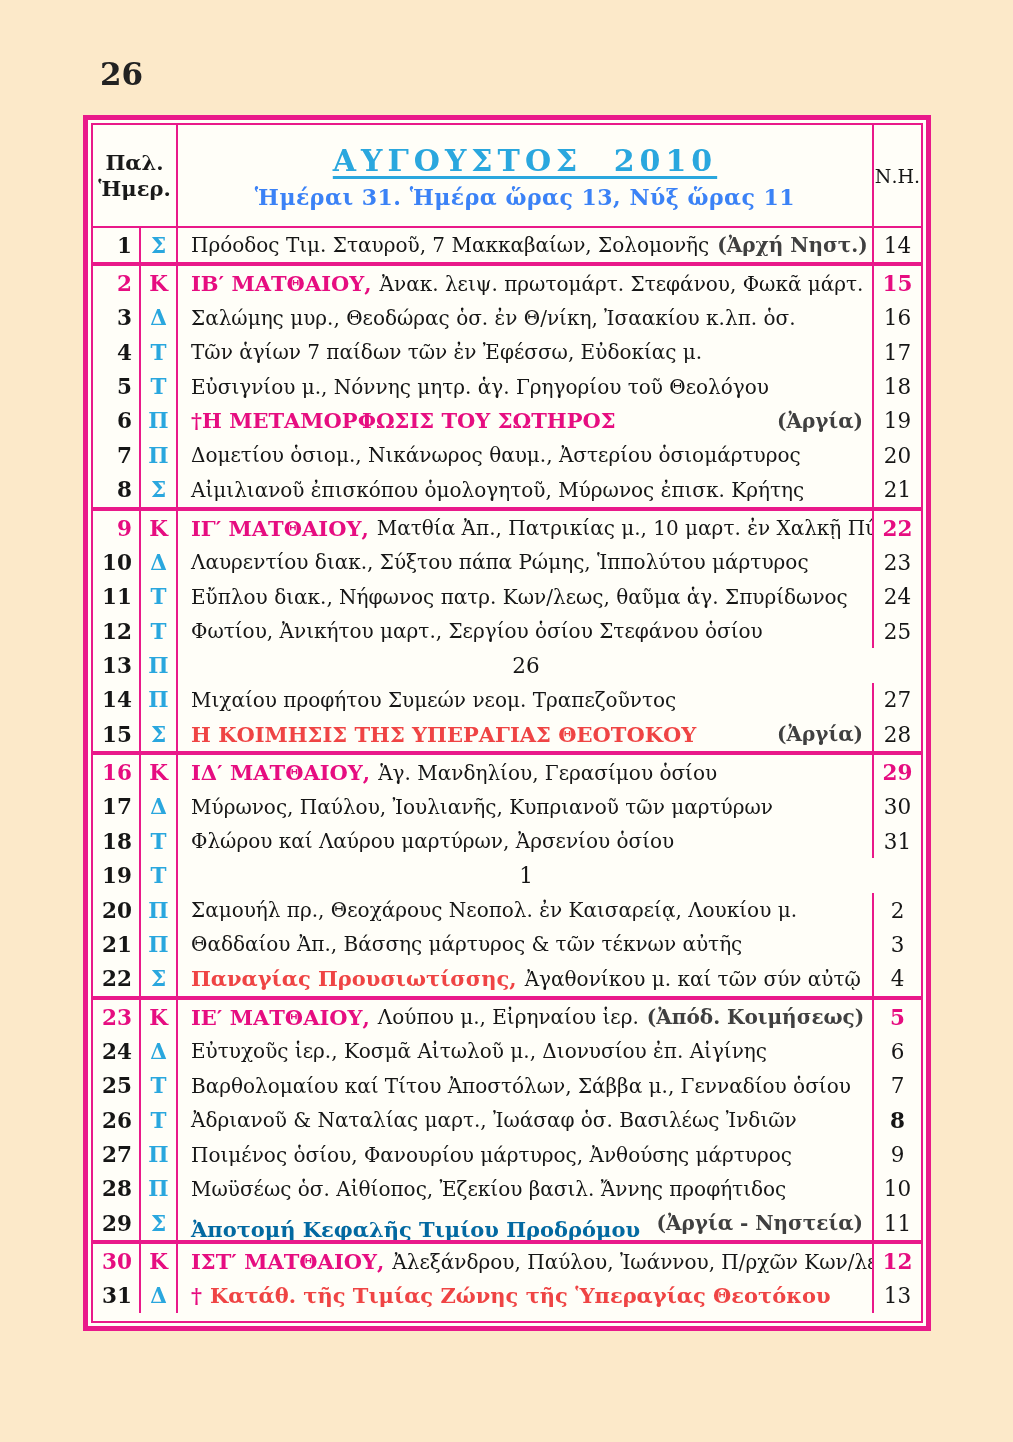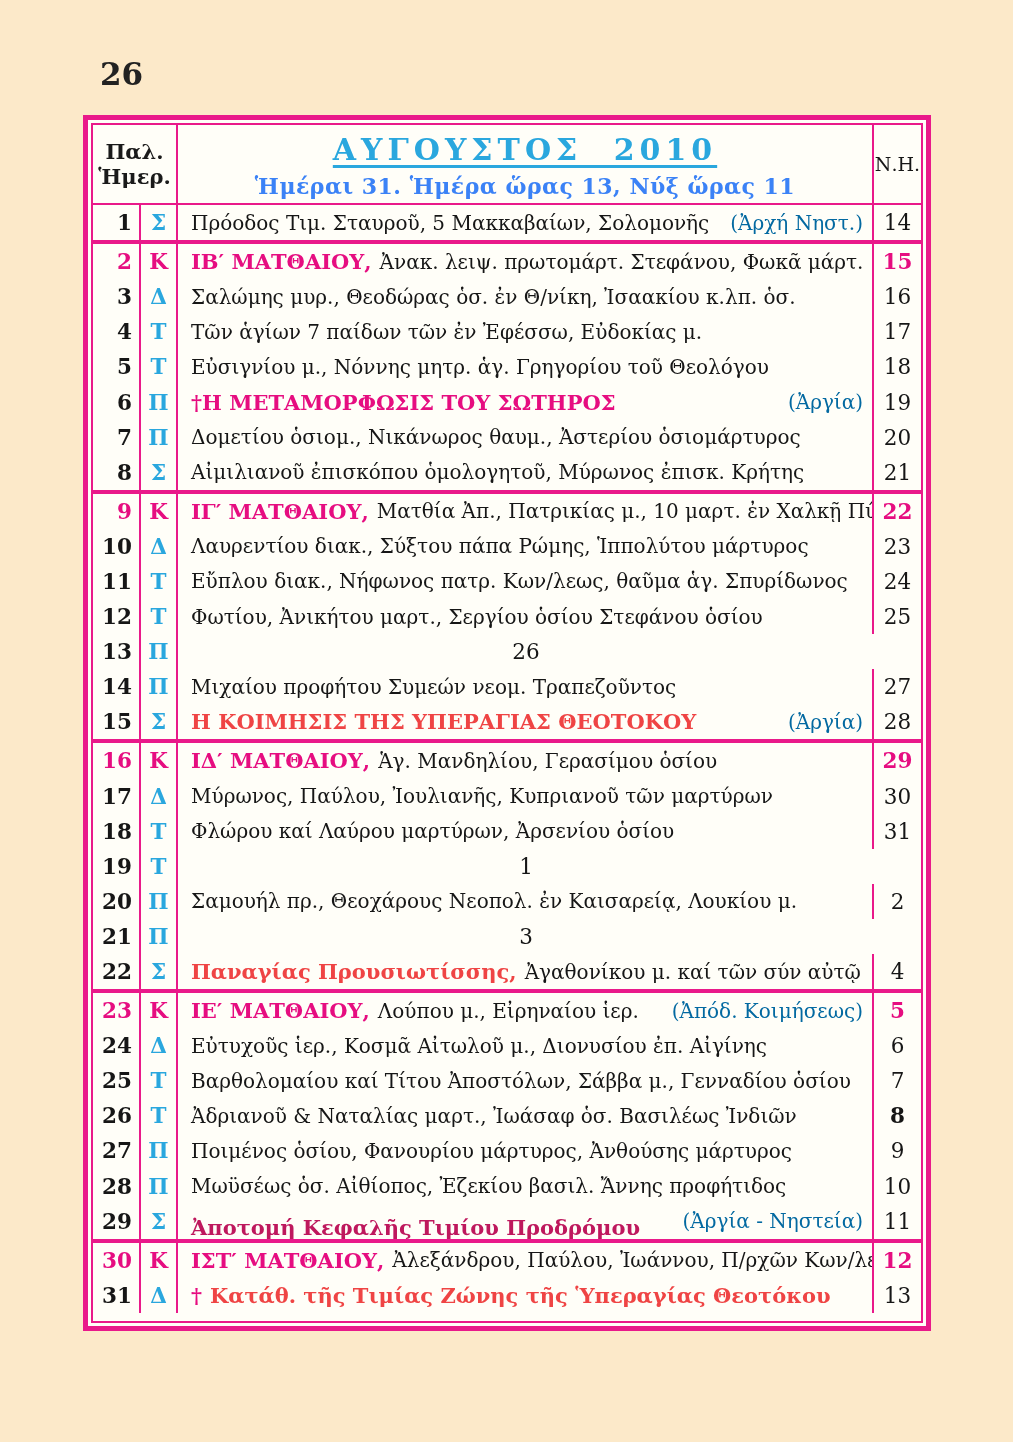--- a/index.html
+++ b/index.html
@@ -22,21 +22,21 @@
     background: #fffef8;
   }
   .cal-inner {
     border: 2px solid #e9198a;
     background: #fffef8;
     height: 100%;
     display: flex; flex-direction: column;
   }
   .header-row {
     display: grid; grid-template-columns: 85px 1fr 47px;
-    height: 80px; flex: none;
+    height: 103px; flex: none;
     border-bottom: 2px solid #e9198a;
   }
   .h-old {
     border-right: 2px solid #e9198a;
     display: flex; flex-direction: column; justify-content: center; align-items: center;
     font-weight: bold; font-size: 21px; line-height: 1.2; color: #1a1a1a;
   }
   .h-title-cell {
     border-right: 2px solid #e9198a;
     display: flex; flex-direction: column; align-items: center; justify-content: center;
@@ -66,23 +66,23 @@
   .c-desc {
     border-right: 2px solid #e9198a;
     display: flex; align-items: center;
     padding: 0 9px 0 13px;
     font-size: 20px; gap: 8px;
     white-space: nowrap; overflow: hidden;
   }
   .c-desc .lead { font-weight: bold; font-size: 21px; }
   .lead.magenta { color: #e60d80; }
   .lead.cyan { color: #ef4444; }
-  .lead.black { color: #be185d; margin-top: 12px; }
+  .lead.black { color: #0369a1; margin-top: 12px; }
   .cross { color: #e60d80; font-weight: bold; font-size: 21px; }
-  .note { margin-left: auto; font-weight: normal; font-size: 20px; color: #0369a1; }
+  .note { margin-left: auto; font-weight: bold; font-size: 20px; color: #404040; }
   .c-nh { display: flex; align-items: center; justify-content: center; font-size: 21.5px; }
   .c-nh.bold { font-weight: bold; }
   .c-nh.magenta { color: #e60d80; font-weight: bold; }
 </style>
 </head>
 <body>
 
 <div class="page-number">26</div>
 
 <div class="cal">
@@ -96,21 +96,21 @@
         <div class="h-month">ΑΥΓΟΥΣΤΟΣ 2010</div>
         <div class="h-sub">Ἡμέραι 31. Ἡμέρα ὥρας 13, Νύξ ὥρας 11</div>
       </div>
       <div class="h-nh">Ν.Η.</div>
     </div>
     <div class="rows">
         <div class="row">
           <div class="c-day">1</div>
           <div class="c-dow">Σ</div>
           <div class="c-desc">
-            <span class="body">Πρόοδος Τιμ. Σταυροῦ, 5 Μακκαβαίων, Σολομονῆς</span>
+            <span class="body">Πρόοδος Τιμ. Σταυροῦ, 7 Μακκαβαίων, Σολομονῆς</span>
             <span class="note">(Ἀρχή Νηστ.)</span>
           </div>
           <div class="c-nh">14</div>
         </div>
         <div class="row sunday week-start">
           <div class="c-day">2</div>
           <div class="c-dow">Κ</div>
           <div class="c-desc">
             <span class="lead magenta">ΙΒ′ ΜΑΤΘΑΙΟΥ,</span>
             <span class="body">Ἀνακ. λειψ. πρωτομάρτ. Στεφάνου, Φωκᾶ μάρτ.</span>
@@ -255,20 +255,23 @@
           <div class="c-day">20</div>
           <div class="c-dow">Π</div>
           <div class="c-desc">
             <span class="body">Σαμουήλ πρ., Θεοχάρους Νεοπολ. ἐν Καισαρείᾳ, Λουκίου μ.</span>
           </div>
           <div class="c-nh">2</div>
         </div>
         <div class="row">
           <div class="c-day">21</div>
           <div class="c-dow">Π</div>
+          <div class="c-desc">
+            <span class="body">Θαδδαίου Ἀπ., Βάσσης μάρτυρος &amp; τῶν τέκνων αὐτῆς</span>
+          </div>
           <div class="c-nh">3</div>
         </div>
         <div class="row">
           <div class="c-day">22</div>
           <div class="c-dow">Σ</div>
           <div class="c-desc">
             <span class="lead cyan">Παναγίας Προυσιωτίσσης,</span>
             <span class="body">Ἀγαθονίκου μ. καί τῶν σύν αὐτῷ</span>
           </div>
           <div class="c-nh">4</div>

